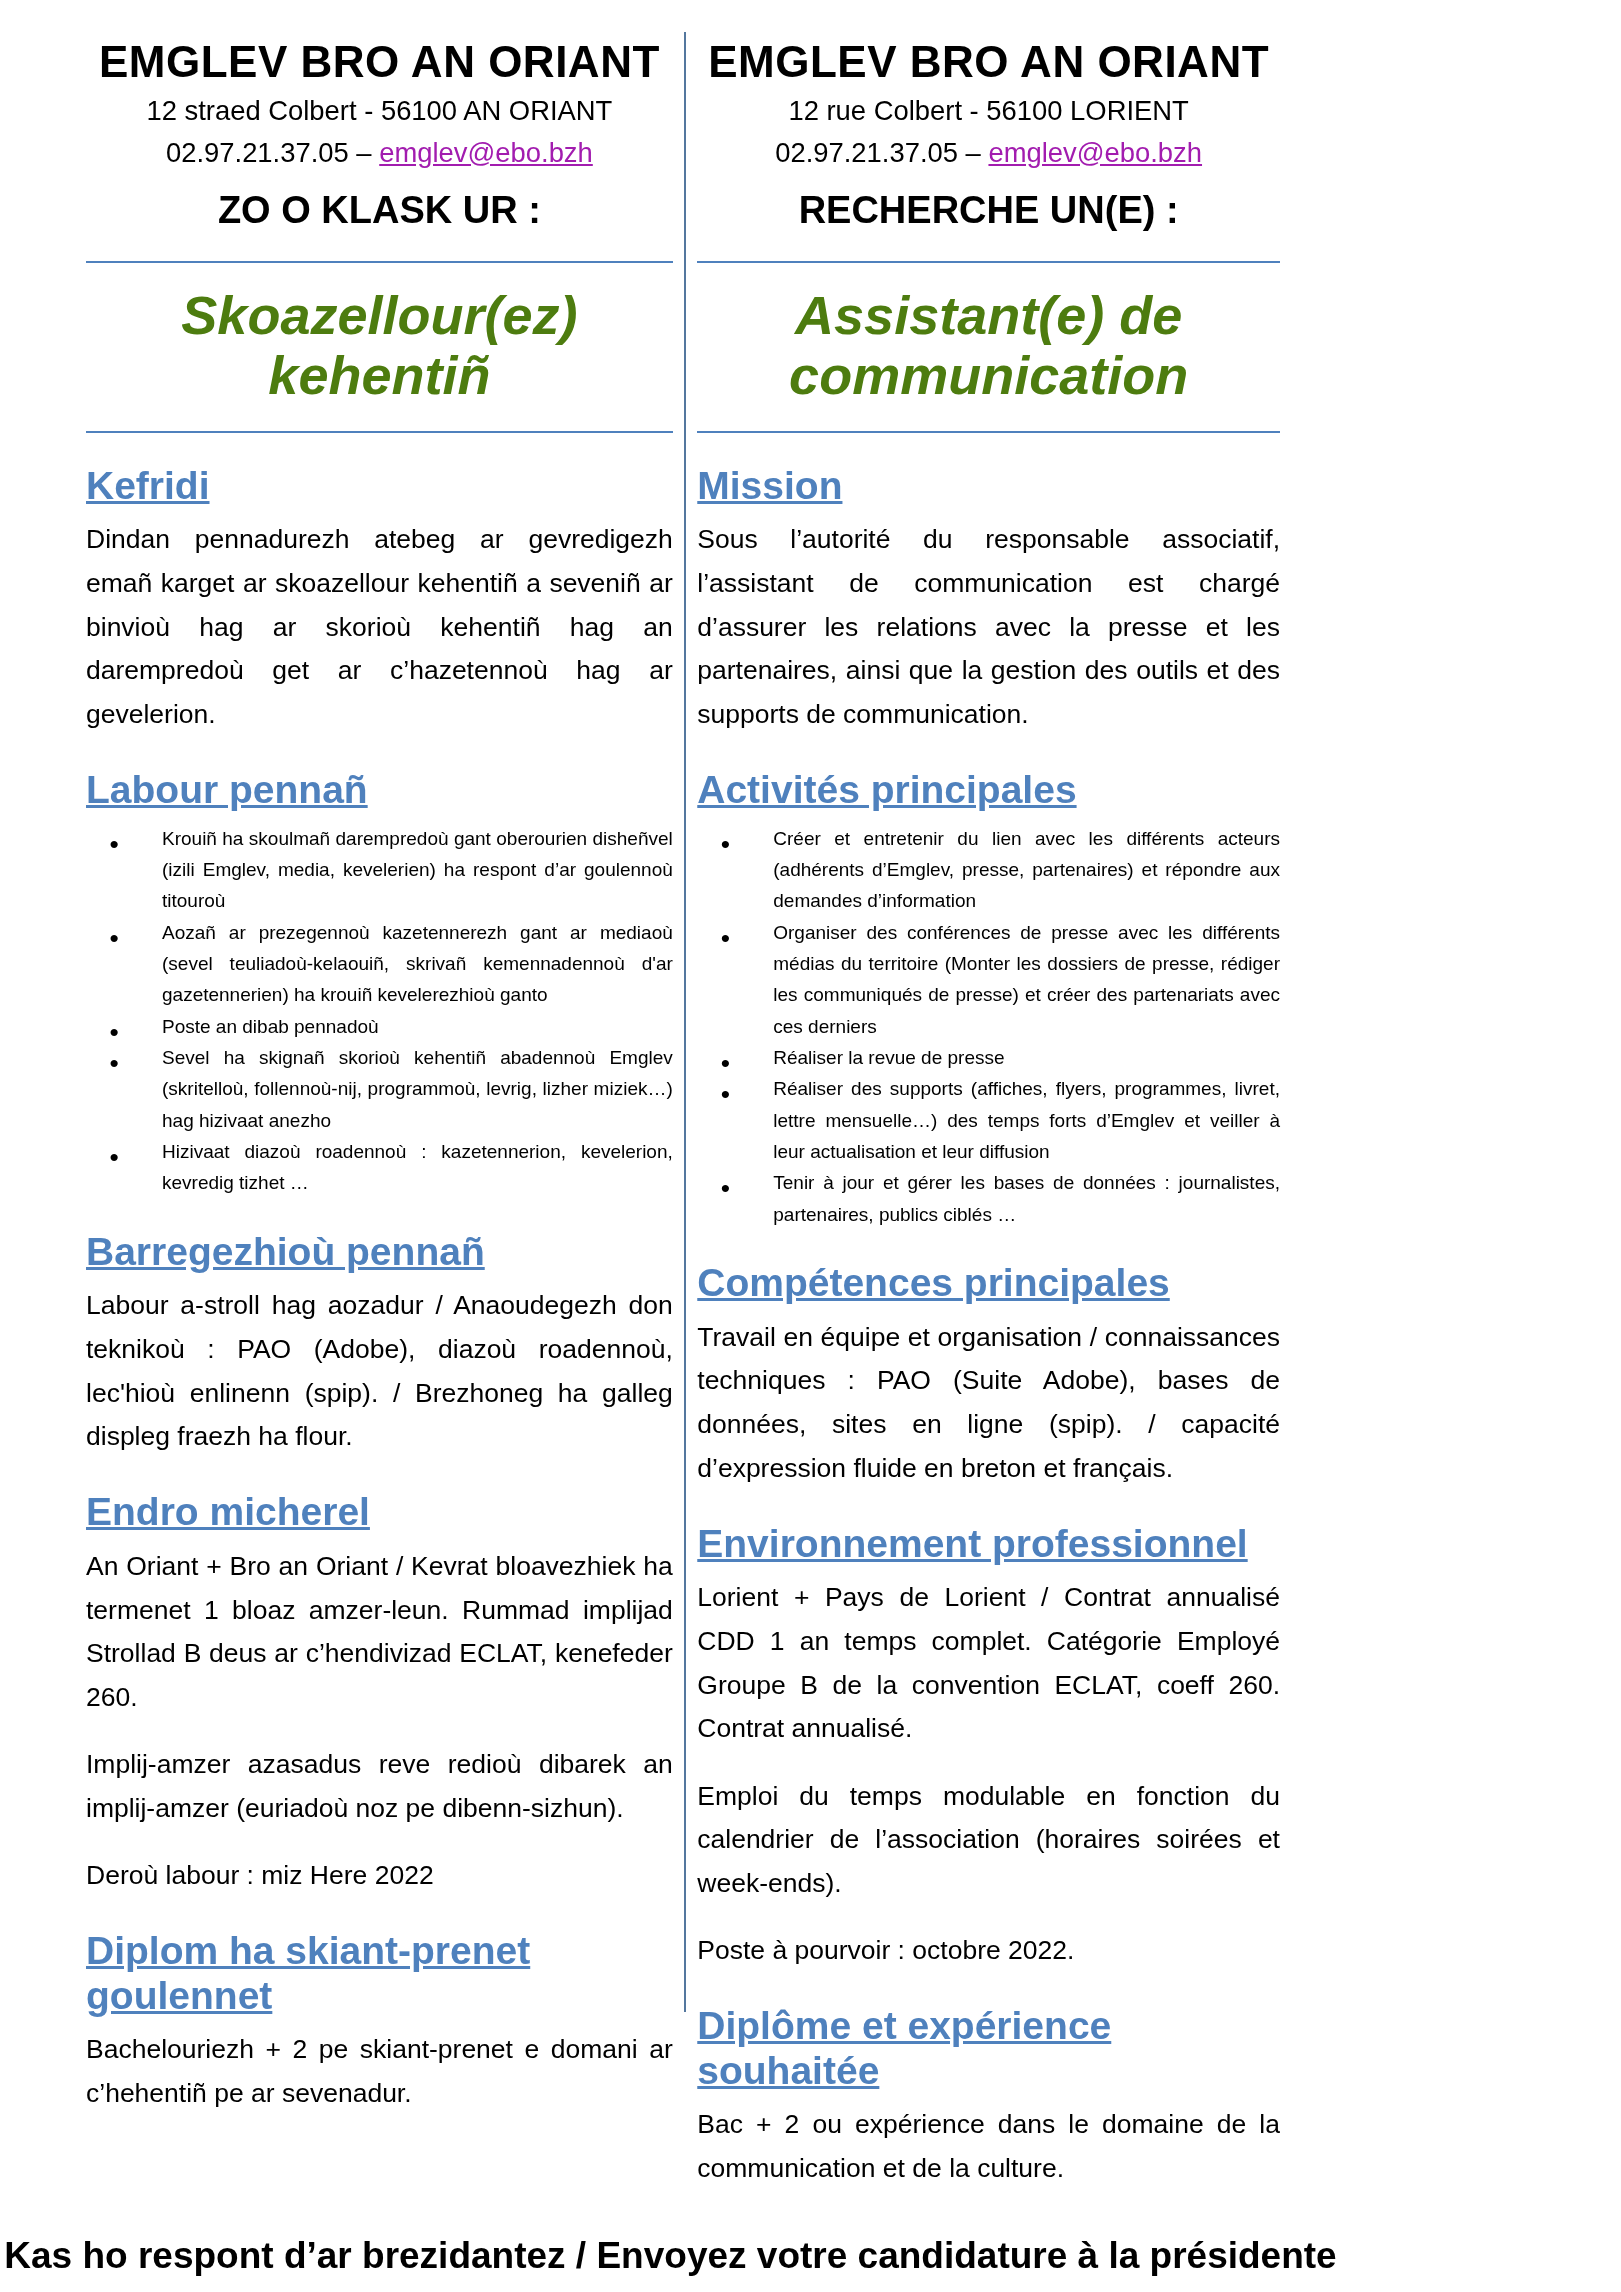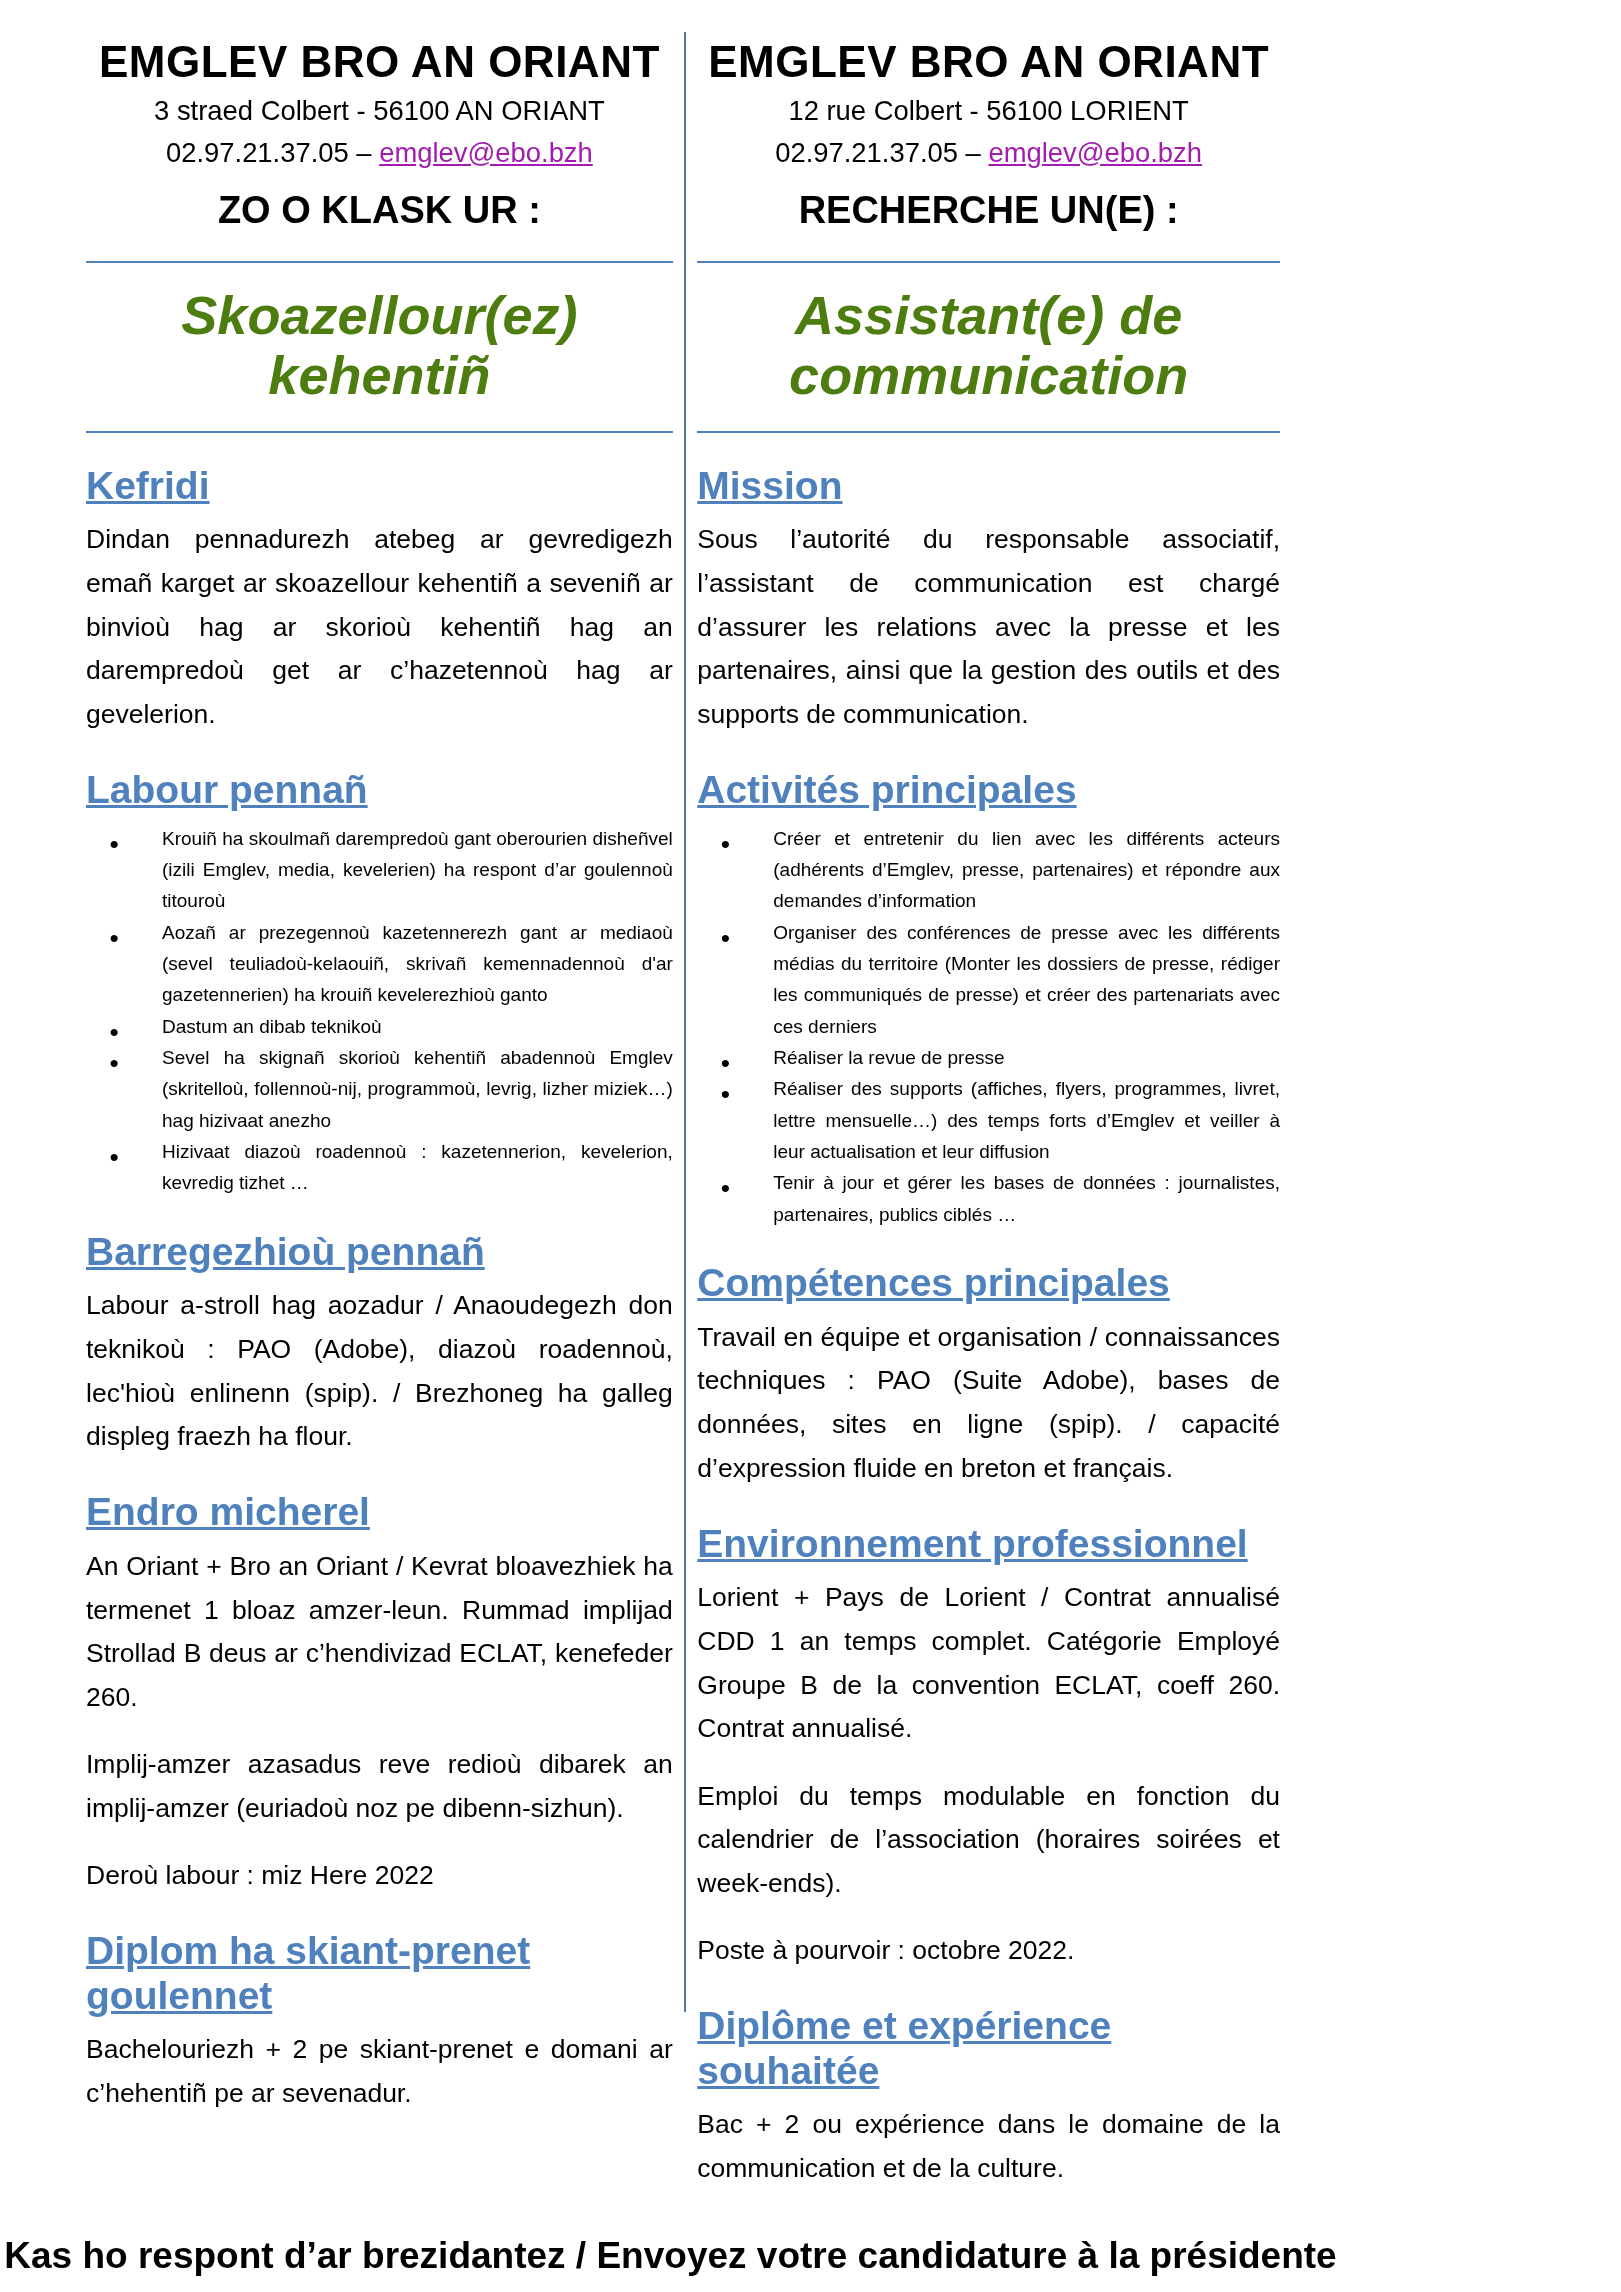--- a/index.html
+++ b/index.html
@@ -70,36 +70,36 @@
 </style>
 </head>
 <body>
 
 <div class="page">
   <div class="columns">
 
     <div class="col left-col">
       <div class="org-header">
         <div class="org-name">EMGLEV BRO AN ORIANT</div>
-        <div class="org-line">3 straed Colbert - 56100 AN ORIANT</div>
+        <div class="org-line">12 straed Colbert - 56100 AN ORIANT</div>
         <div class="org-line"><span>02.97.21.37.05 – </span><span class="link">emglev@ebo.bzh</span></div>
         <div class="seeking">ZO O KLASK UR :</div>
       </div>
       <hr class="rule">
       <div class="job-title">Skoazellour(ez) kehentiñ</div>
       <hr class="rule under-title">
 
       <div class="section-heading">Kefridi</div>
       <p class="body-text">Dindan pennadurezh atebeg ar gevredigezh emañ karget ar skoazellour kehentiñ a seveniñ ar binvioù hag ar skorioù kehentiñ hag an darempredoù get ar c’hazetennoù hag ar gevelerion.</p>
 
       <div class="section-heading">Labour pennañ</div>
       <ul class="bullets">
         <li>Krouiñ ha skoulmañ darempredoù gant oberourien disheñvel (izili Emglev, media, kevelerien) ha respont d’ar goulennoù titouroù</li>
         <li>Aozañ ar prezegennoù kazetennerezh gant ar mediaoù (sevel teuliadoù-kelaouiñ, skrivañ kemennadennoù d'ar gazetennerien) ha krouiñ kevelerezhioù ganto</li>
-        <li>Dastum an dibab teknikoù</li>
+        <li>Poste an dibab pennadoù</li>
         <li>Sevel ha skignañ skorioù kehentiñ abadennoù Emglev (skritelloù, follennoù-nij, programmoù, levrig, lizher miziek…) hag hizivaat anezho</li>
         <li>Hizivaat diazoù roadennoù : kazetennerion, kevelerion, kevredig tizhet …</li>
       </ul>
 
       <div class="section-heading">Barregezhioù pennañ</div>
       <p class="body-text">Labour a-stroll hag aozadur / Anaoudegezh don teknikoù : PAO (Adobe), diazoù roadennoù, lec'hioù enlinenn (spip). / Brezhoneg ha galleg displeg fraezh ha flour.</p>
 
       <div class="section-heading">Endro micherel</div>
       <p class="body-text">An Oriant + Bro an Oriant / Kevrat bloavezhiek ha termenet 1 bloaz amzer-leun. Rummad implijad Strollad B deus ar c’hendivizad ECLAT, kenefeder 260.</p>
       <p class="body-text">Implij-amzer azasadus reve redioù dibarek an implij-amzer (euriadoù noz pe dibenn-sizhun).</p>

